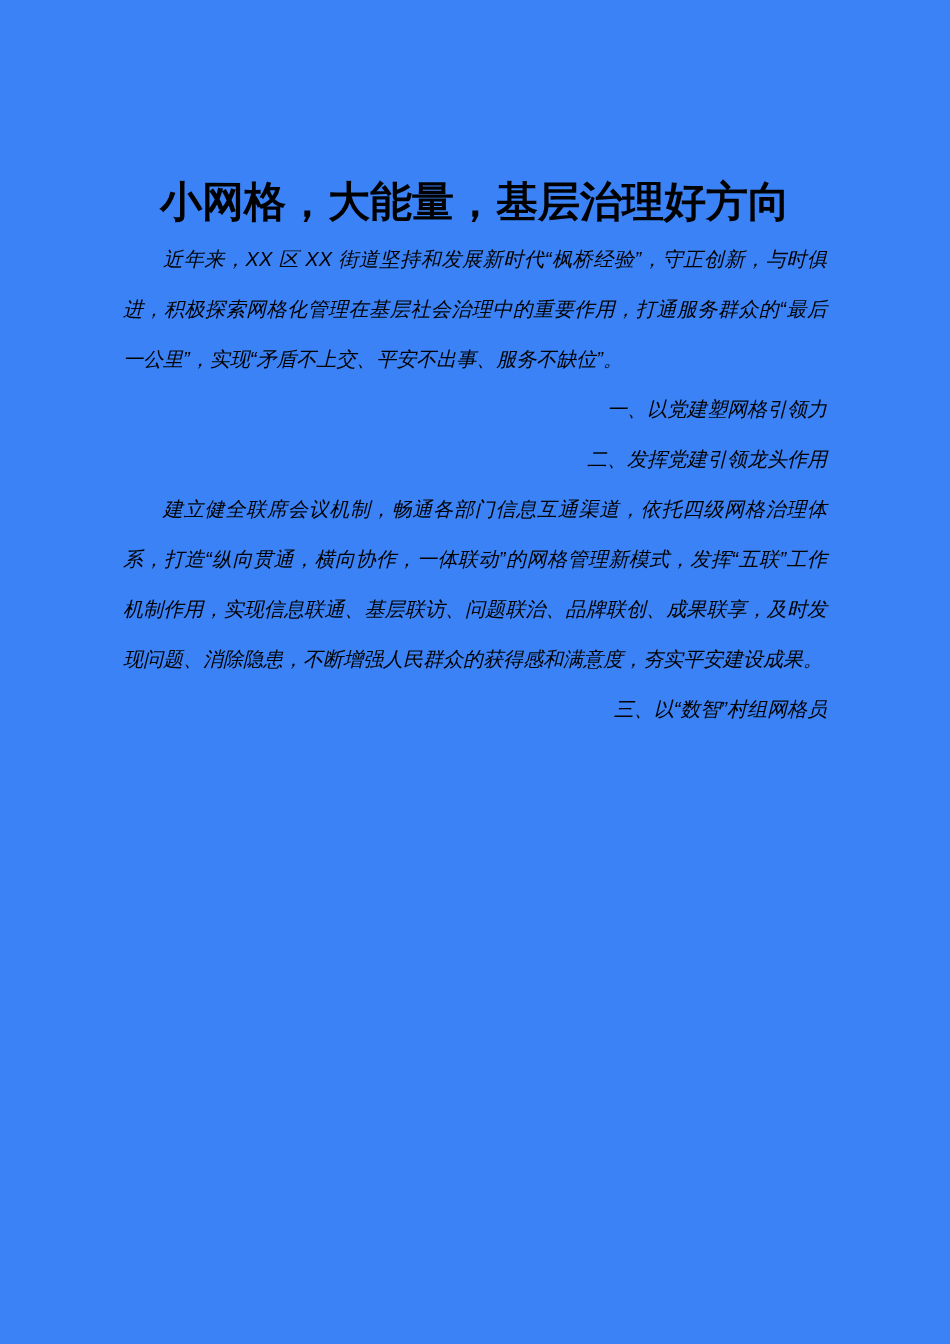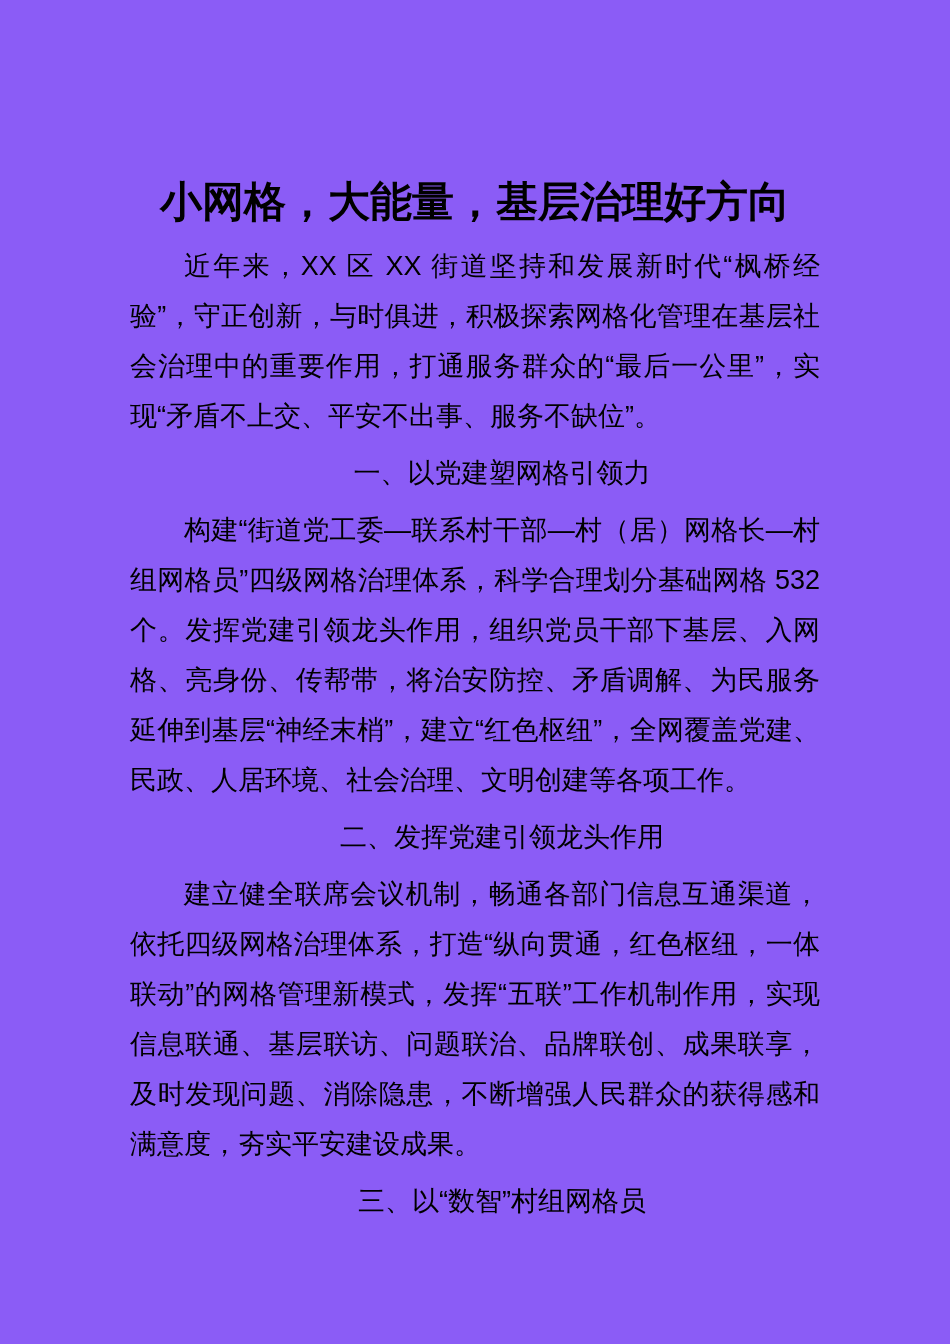--- a/index.html
+++ b/index.html
@@ -4,69 +4,69 @@
 <style>
   html, body {
     margin: 0;
     padding: 0;
     background: #ffffff;
   }
   .page {
     position: relative;
     width: 950px;
     height: 1344px;
-    background: #8b5cf6;
+    background: #3b82f6;
     overflow: hidden;
   }
   .content {
     width: 704px;
     margin: 0 auto;
     padding-top: 170px;
     color: #000000;
   }
   .doc-title {
     margin: 0;
     font-family: "Liberation Serif", serif;
     font-weight: bold;
     font-size: 42px;
     line-height: 64px;
     text-align: center;
     color: #000000;
     white-space: nowrap;
   }
   .para, .heading {
-    margin: 7px;
+    margin: 0;
     font-family: "Liberation Sans", sans-serif;
-    font-size: 27px;
+    font-size: 20px;
     line-height: 50px;
     text-indent: 2em;
     color: #000000;
+    font-style: italic;
   }
   .para {
     text-align: justify;
     text-justify: inter-ideograph;
   }
   .heading {
-    text-align: center;
+    text-align: right;
   }
 </style>
 </head>
 <body>
 
 <div class="page">
   <div class="content">
 
     <h1 class="doc-title">小网格，大能量，基层治理好方向</h1>
 
     <p class="para">近年来，XX 区 XX 街道坚持和发展新时代“枫桥经验”，守正创新，与时俱进，积极探索网格化管理在基层社会治理中的重要作用，打通服务群众的“最后一公里”，实现“矛盾不上交、平安不出事、服务不缺位”。</p>
 
     <p class="heading">一、以党建塑网格引领力</p>
 
-    <p class="para">构建“街道党工委—联系村干部—村（居）网格长—村组网格员”四级网格治理体系，科学合理划分基础网格 532 个。发挥党建引领龙头作用，组织党员干部下基层、入网格、亮身份、传帮带，将治安防控、矛盾调解、为民服务延伸到基层“神经末梢”，建立“红色枢纽”，全网覆盖党建、民政、人居环境、社会治理、文明创建等各项工作。</p>
 
     <p class="heading">二、发挥党建引领龙头作用</p>
 
-    <p class="para">建立健全联席会议机制，畅通各部门信息互通渠道，依托四级网格治理体系，打造“纵向贯通，红色枢纽，一体联动”的网格管理新模式，发挥“五联”工作机制作用，实现信息联通、基层联访、问题联治、品牌联创、成果联享，及时发现问题、消除隐患，不断增强人民群众的获得感和满意度，夯实平安建设成果。</p>
+    <p class="para">建立健全联席会议机制，畅通各部门信息互通渠道，依托四级网格治理体系，打造“纵向贯通，横向协作，一体联动”的网格管理新模式，发挥“五联”工作机制作用，实现信息联通、基层联访、问题联治、品牌联创、成果联享，及时发现问题、消除隐患，不断增强人民群众的获得感和满意度，夯实平安建设成果。</p>
 
     <p class="heading">三、以“数智”村组网格员</p>
 
   </div>
 </div>
 
 </body></html>

